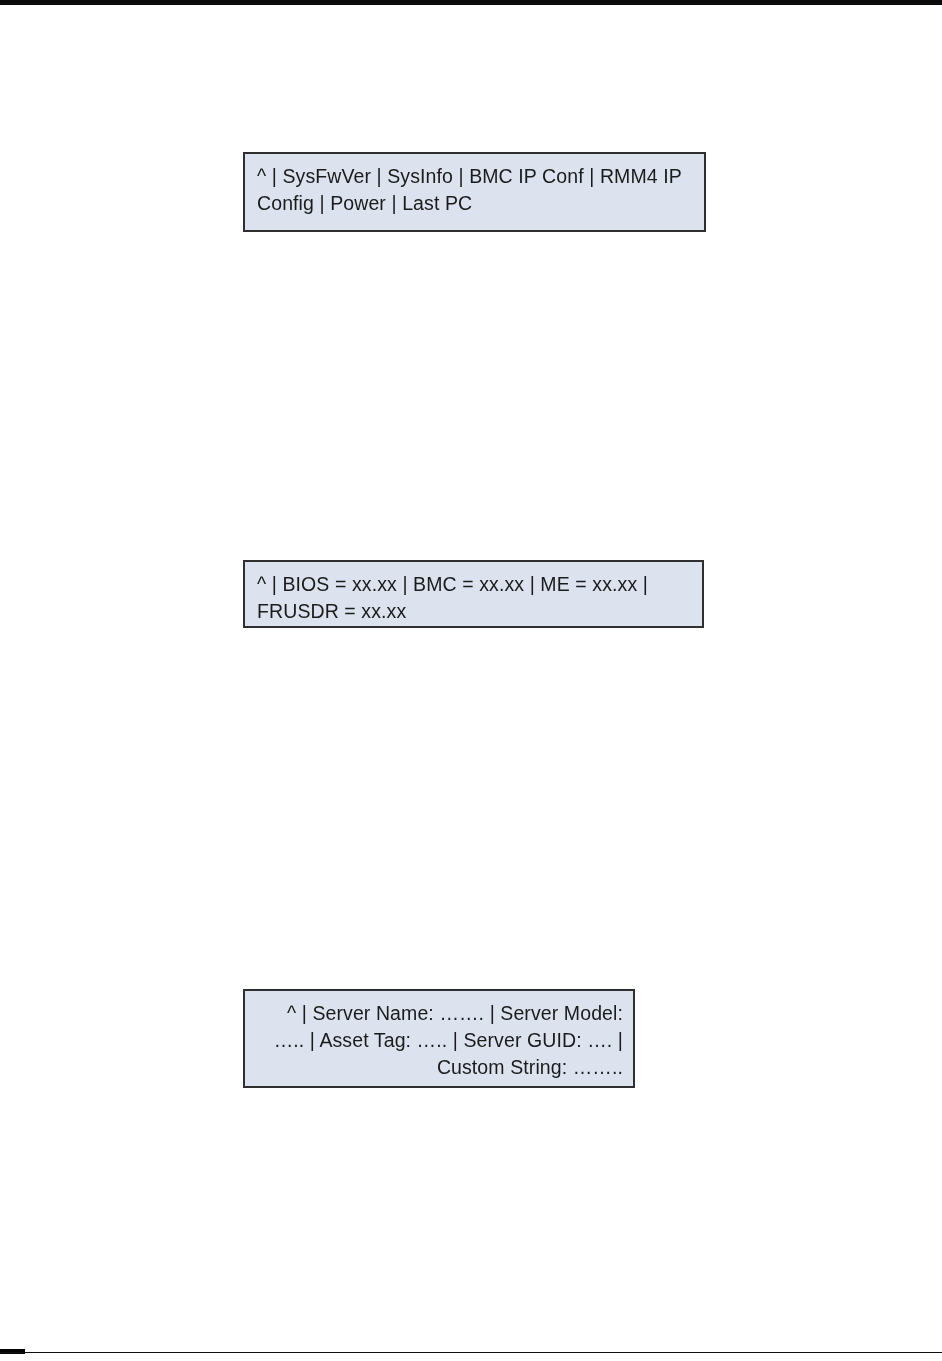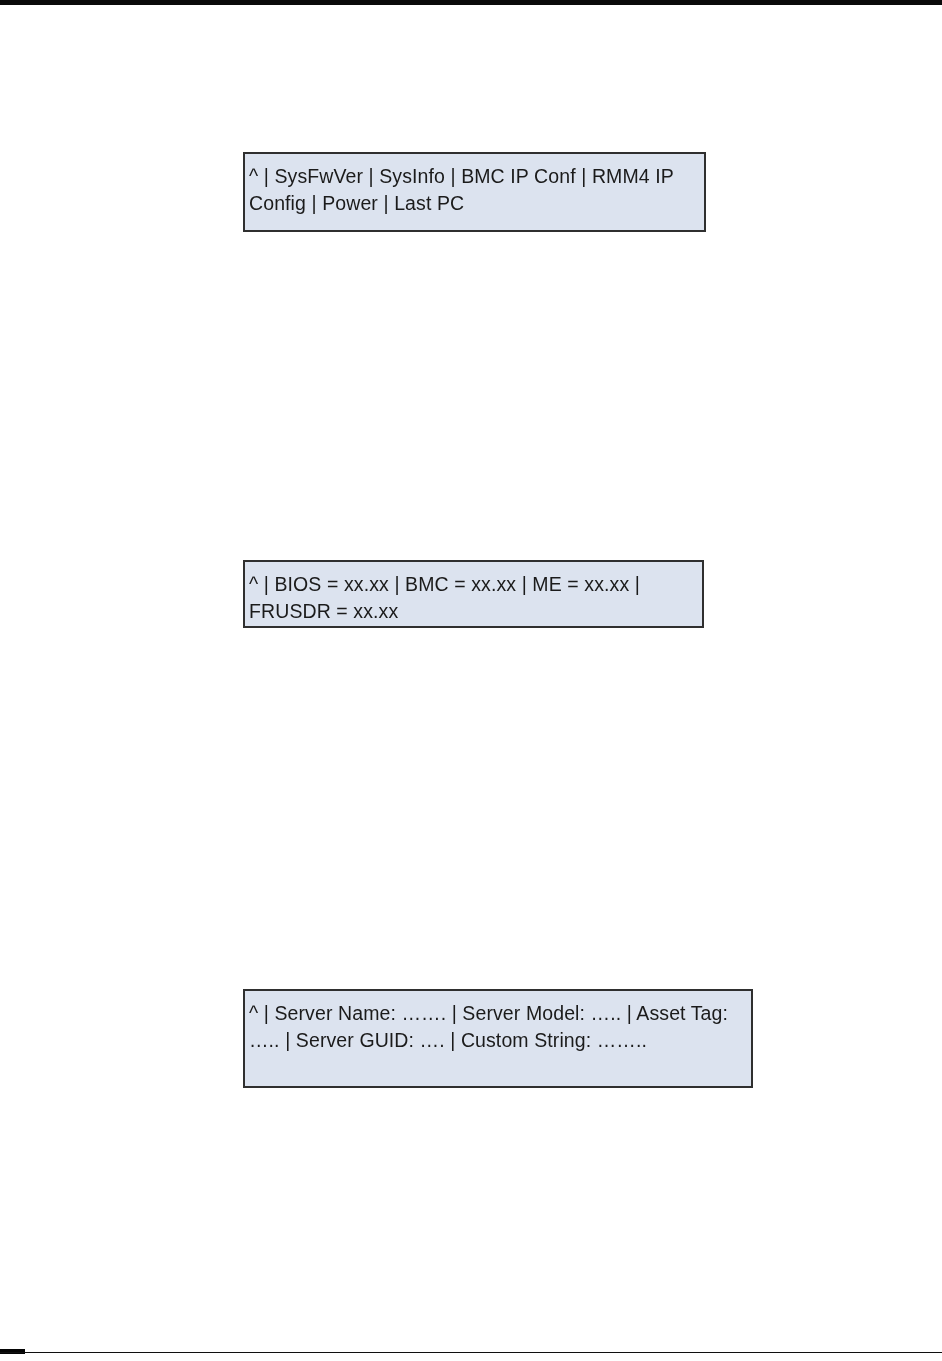--- a/index.html
+++ b/index.html
@@ -44,21 +44,21 @@
     height: 5px;
     background: #050505;
   }
 
   
   .callout {
     position: absolute;
     background: #dce3ef;
     border: 2px solid #2f2f2f;
     box-sizing: border-box;
-    padding: 9px 10px 8px 4px;
+    padding: 9px 10px 8px 12px;
     font-size: 19.5px;
     line-height: 1.38;
     letter-spacing: 0.1px;
     color: #1b1b1b;
     white-space: pre-wrap;
     word-break: normal;
   }
 
   #callout-menu-path {
     left: 243px;
@@ -70,22 +70,23 @@
   #callout-firmware-versions {
     left: 243px;
     top: 560px;
     width: 461px;
     height: 68px;
   }
 
   #callout-system-info {
     left: 243px;
     top: 989px;
-    width: 510px;
+    width: 392px;
     height: 99px;
+    text-align: right;
   }
 </style>
 </head>
 <body>
 
 <div class="page-top-rule"></div>
 
 <div class="callout" id="callout-menu-path">^ | SysFwVer | SysInfo | BMC IP Conf | RMM4 IP Config | Power | Last PC</div>
 
 <div class="callout" id="callout-firmware-versions">^ | BIOS = xx.xx | BMC = xx.xx | ME = xx.xx | FRUSDR = xx.xx</div>

